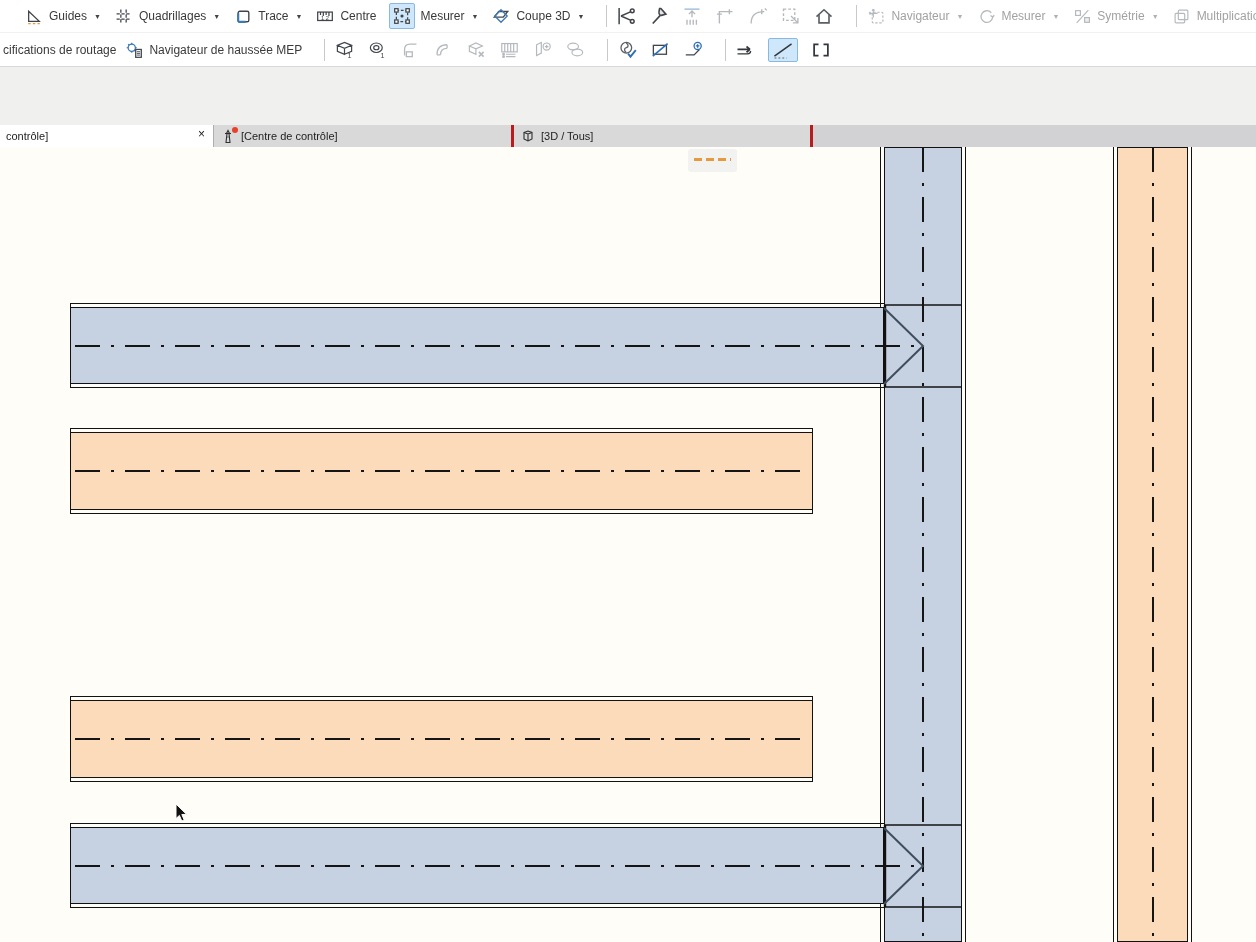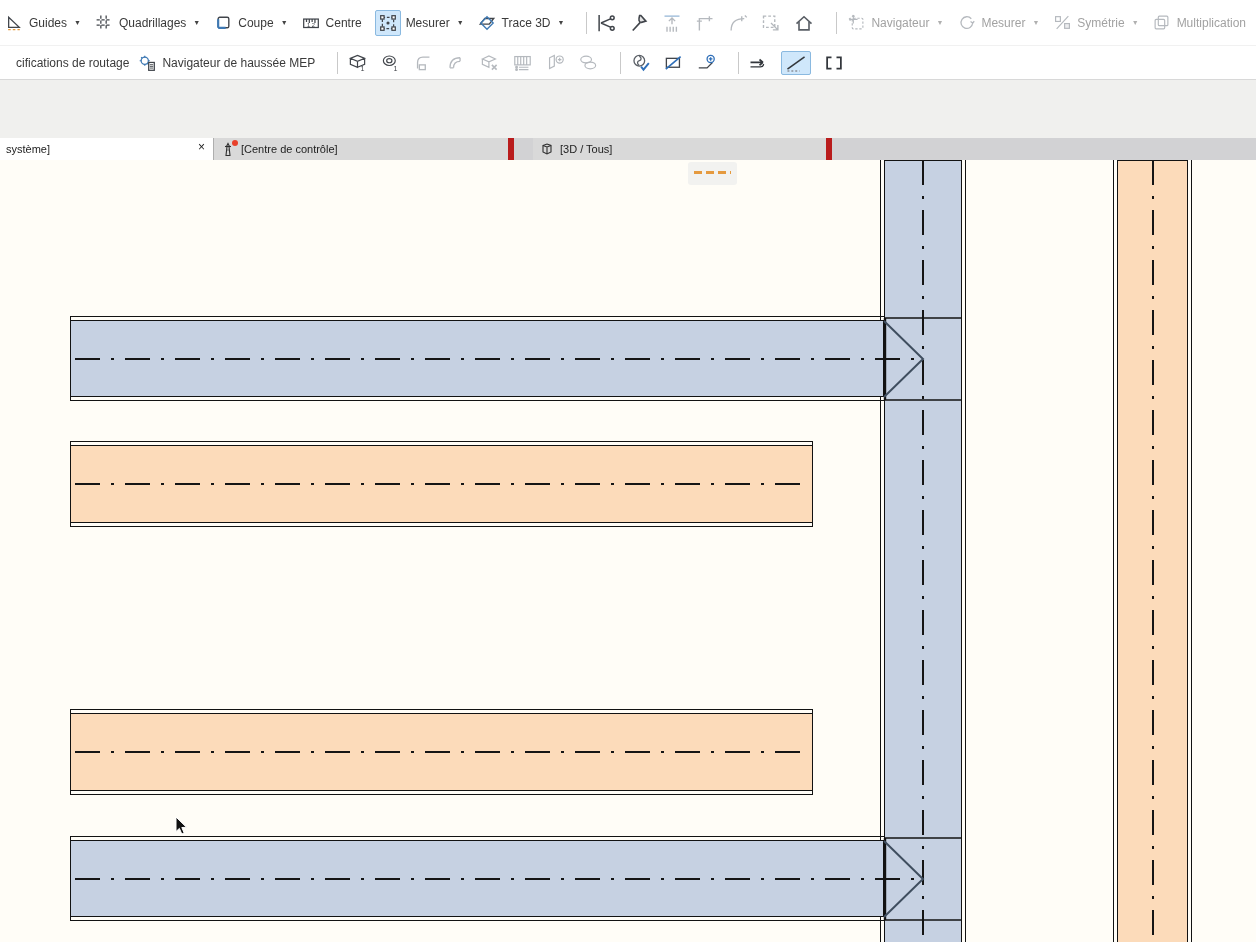--- a/index.html
+++ b/index.html
@@ -1,22 +1,22 @@
 <!DOCTYPE html>
 <html><head>
 <meta charset="utf-8">
 <style>
   * { margin:0; padding:0; box-sizing:border-box; }
   html,body { width:1256px; height:942px; overflow:hidden; background:#fff;
               font-family:"Liberation Sans", sans-serif; }
   .app { position:relative; width:1256px; height:942px; }
 
   
-  .rrow { display:flex; align-items:center; background:#ffffff; height:46px;
-          padding-left:4px; white-space:nowrap; overflow:hidden; }
+  .rrow { display:flex; align-items:center; background:#ffffff; height:33px;
+          padding-left:24px; white-space:nowrap; overflow:hidden; }
   .rrow1 { border-bottom:1px solid #f1f1f1; }
   .rrow2 { height:33px; }
   .tool { display:inline-flex; align-items:center; gap:5px; margin-right:13px;
           font-size:12px; color:#3a3a3a; cursor:default; }
   .tool .lbl { color:#3a3a3a; }
   .tool.dis .lbl { color:#a2a2a2; }
   .dd { font-size:7px; color:#444; margin-left:2px; }
   .dis .dd { color:#b0b0b0; }
   .ic { width:20px; height:20px; display:inline-flex; align-items:center;
         justify-content:center; color:#41454b; flex:none; }
@@ -31,21 +31,21 @@
   
   .ribbon-gap { height:59px; background:#f0f0ee; border-top:1px solid #d8d8d8; }
 
   
   .tabbar { position:relative; height:22px; background:#d2d2d4; font-size:11px;
             color:#222; }
   .vtab { position:absolute; top:0; height:22px; display:flex; align-items:center;
           padding:0 6px; gap:5px; }
   .vtab .tlabel { overflow:hidden; text-overflow:clip; }
   .vtab-active { background:#ffffff; border-right:1px solid #aeaeae; }
-  .vtab-idle { background:#d9d9d9; border-right:6px solid #b91c1c; }
+  .vtab-idle { background:#d9d9d9; border-right:3px solid #b91c1c; }
   .tclose { position:absolute; right:8px; top:3px; font-size:12px; color:#222;
             line-height:1; cursor:default; }
   .tabicon { position:relative; width:16px; height:16px; flex:none; color:#2e2e2e; }
   .reddot { position:absolute; top:-1px; right:-2px; width:6px; height:6px;
             border-radius:50%; background:#e8402a; }
 
   
   .canvas { position:relative; width:1256px; height:795px; background:#fffdf7;
             overflow:hidden; }
   .duct-fill { position:absolute; border:1px solid #121212; }
@@ -88,21 +88,21 @@
       <span class="dd">▼</span>
     </div>
 
     <div class="tool">
       <span class="ic">
         <svg width="17" height="17" viewBox="0 0 16 16" fill="none" stroke-width="1.3">
           <rect x="3" y="3" width="10" height="10" rx="1.5" stroke="#41454b"></rect>
           <path d="M3 13 V5 M3 13 H10" stroke="#3e79b4" stroke-width="2"></path>
         </svg>
         </span>
-      <span class="lbl">Coupe</span>
+      <span class="lbl">Trace</span>
       <span class="dd">▼</span>
     </div>
 
     <div class="tool">
       <span class="ic">
         <svg width="18" height="18" viewBox="0 0 16 16" fill="none" stroke="currentColor" stroke-width="1.1">
           <rect x="1.5" y="4.5" width="13" height="7.5"></rect>
           <path d="M4 4.5 V7 M6.5 4.5 V8 M9 4.5 V7 M11.5 4.5 V8"></path>
           <text x="4.5" y="11.6" font-size="5" fill="currentColor" stroke="none" font-family="Liberation Sans,sans-serif">1 2</text>
         </svg>
@@ -125,21 +125,21 @@
       <span class="dd">▼</span>
     </div>
 
     <div class="tool">
       <span class="ic">
         <svg width="18" height="18" viewBox="0 0 16 16" fill="none" stroke-width="1.2">
           <path d="M2 9 L6 4 H14 L10 9 Z" stroke="#41454b"></path>
           <path d="M8 2.5 L13.5 8 L8 13.5 L2.5 8 Z" stroke="#3e79b4"></path>
         </svg>
         </span>
-      <span class="lbl">Trace 3D</span>
+      <span class="lbl">Coupe 3D</span>
       <span class="dd">▼</span>
     </div>
 
     <span class="vsep"></span>
 
     <div class="tool">
       <span class="ic">
         <svg width="20" height="20" viewBox="0 0 16 16" fill="none" stroke="currentColor" stroke-width="1.2">
           <path d="M2.5 1.5 V14.5"></path>
           <path d="M4 8 L12 4.5 M4 8 L12 11.5"></path>
@@ -244,21 +244,21 @@
       <span class="ic dis">
         <svg width="17" height="17" viewBox="0 0 16 16" fill="none" stroke="currentColor" stroke-width="1.1">
           <rect x="2" y="5" width="9" height="9" rx="1"></rect>
           <rect x="5" y="2" width="9" height="9" rx="1"></rect>
         </svg>
         </span>
       <span class="lbl">Multiplication</span>
     </div>
   </div>
 
-  <div class="rrow rrow2" style="padding-left:16px;">
+  <div class="rrow rrow2" style="padding-left:3px;">
 
     <div class="tool" style="margin-right:8px;">
       <span class="lbl">cifications de routage</span>
     </div>
 
     <div class="tool">
       <span class="ic">
         <svg width="18" height="18" viewBox="0 0 16 16" fill="none" stroke-width="1.1">
           <circle cx="6" cy="6" r="3.2" stroke="#3e79b4"></circle>
           <path d="M6 1.5 V3 M6 9 V10.5 M1.5 6 H3 M9 6 H10.5 M2.8 2.8 L3.9 3.9 M8.1 8.1 L9.2 9.2" stroke="#3e79b4"></path>
@@ -408,38 +408,38 @@
         </svg>
         </span>
     </div>
   </div>
 
   <div class="ribbon-gap"></div>
 
   <div class="tabbar">
 
     <div class="vtab vtab-active" style="left:0; width:214px;">
-      <span class="tlabel">système]</span>
+      <span class="tlabel">contrôle]</span>
       <span class="tclose">×</span>
     </div>
 
     <div class="vtab vtab-idle" style="left:214px; width:300px;">
       <span class="tabicon">
         <svg width="16" height="16" viewBox="0 0 16 16" fill="none" stroke="currentColor" stroke-width="1.1">
           <path d="M6 14.5 L7 5.5 H9 L10 14.5 Z"></path>
           <path d="M5 5.5 H11"></path>
           <path d="M6.5 5.5 L8 2.5 L9.5 5.5"></path>
           <path d="M7.4 9 H8.6" stroke-width="0.9"></path>
         </svg>
         <span class="reddot"></span>
       </span>
       <span class="tlabel">[Centre de contrôle]</span>
     </div>
 
-    <div class="vtab vtab-idle" style="left:533px; width:299px;">
+    <div class="vtab vtab-idle" style="left:514px; width:299px;">
       <span class="tabicon">
         <svg width="16" height="16" viewBox="0 0 16 16" fill="none" stroke="currentColor" stroke-width="1.1">
           <path d="M4 4.5 L8 3 L12 4.5 V11 L8 13 L4 11 Z"></path>
           <path d="M4 4.5 L8 6 L12 4.5 M8 6 V13"></path>
         </svg></span>
       <span class="tlabel">[3D / Tous]</span>
     </div>
   </div>
 
   <div class="canvas" id="canvas">

